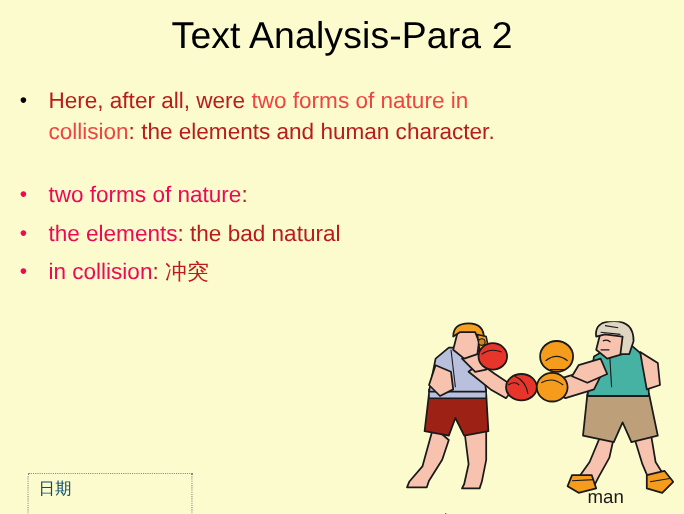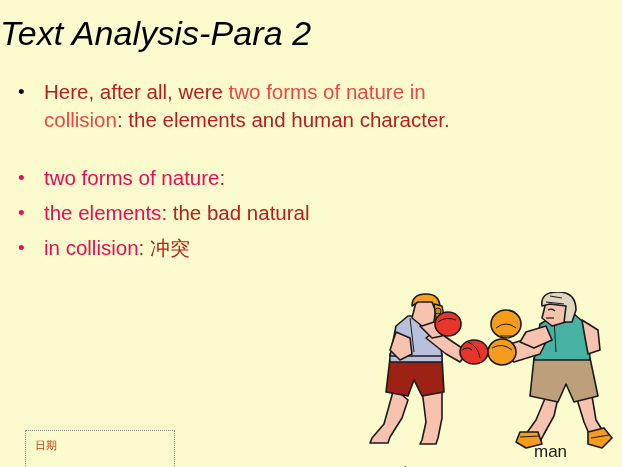--- a/index.html
+++ b/index.html
@@ -20,28 +20,27 @@
     background: #fcfbcd;
     overflow: hidden;
   }
 
   
   #slide-title {
     position: absolute;
     top: 11px;
     left: 0;
     width: 622px;
-    text-align: left;
+    text-align: center;
     font-size: 34px;
     line-height: 44px;
     color: #000000;
     font-weight: 400;
     letter-spacing: 0.1px;
     white-space: nowrap;
-    font-style: italic;
   }
 
   
   #body {
     position: absolute;
     top: 78px;
     left: 18px;
     width: 590px;
   }
 
@@ -96,24 +95,24 @@
     top: 430px;
     width: 150px;
     height: 46px;
     border: 1px dotted #8a8a7a;
     box-sizing: border-box;
   }
   #date-text {
     position: absolute;
     left: 9px;
     top: 7px;
-    font-family: Liberation Sans, sans-serif;
-    font-size: 11px;
+    font-family: Liberation Mono, monospace;
+    font-size: 15px;
     line-height: 15px;
-    color: #c2410c;
+    color: #0c4a6e;
   }
 
   
   #boxers {
     position: absolute;
     left: 350px;
     top: 292px;
     width: 272px;
     height: 175px;
   }

